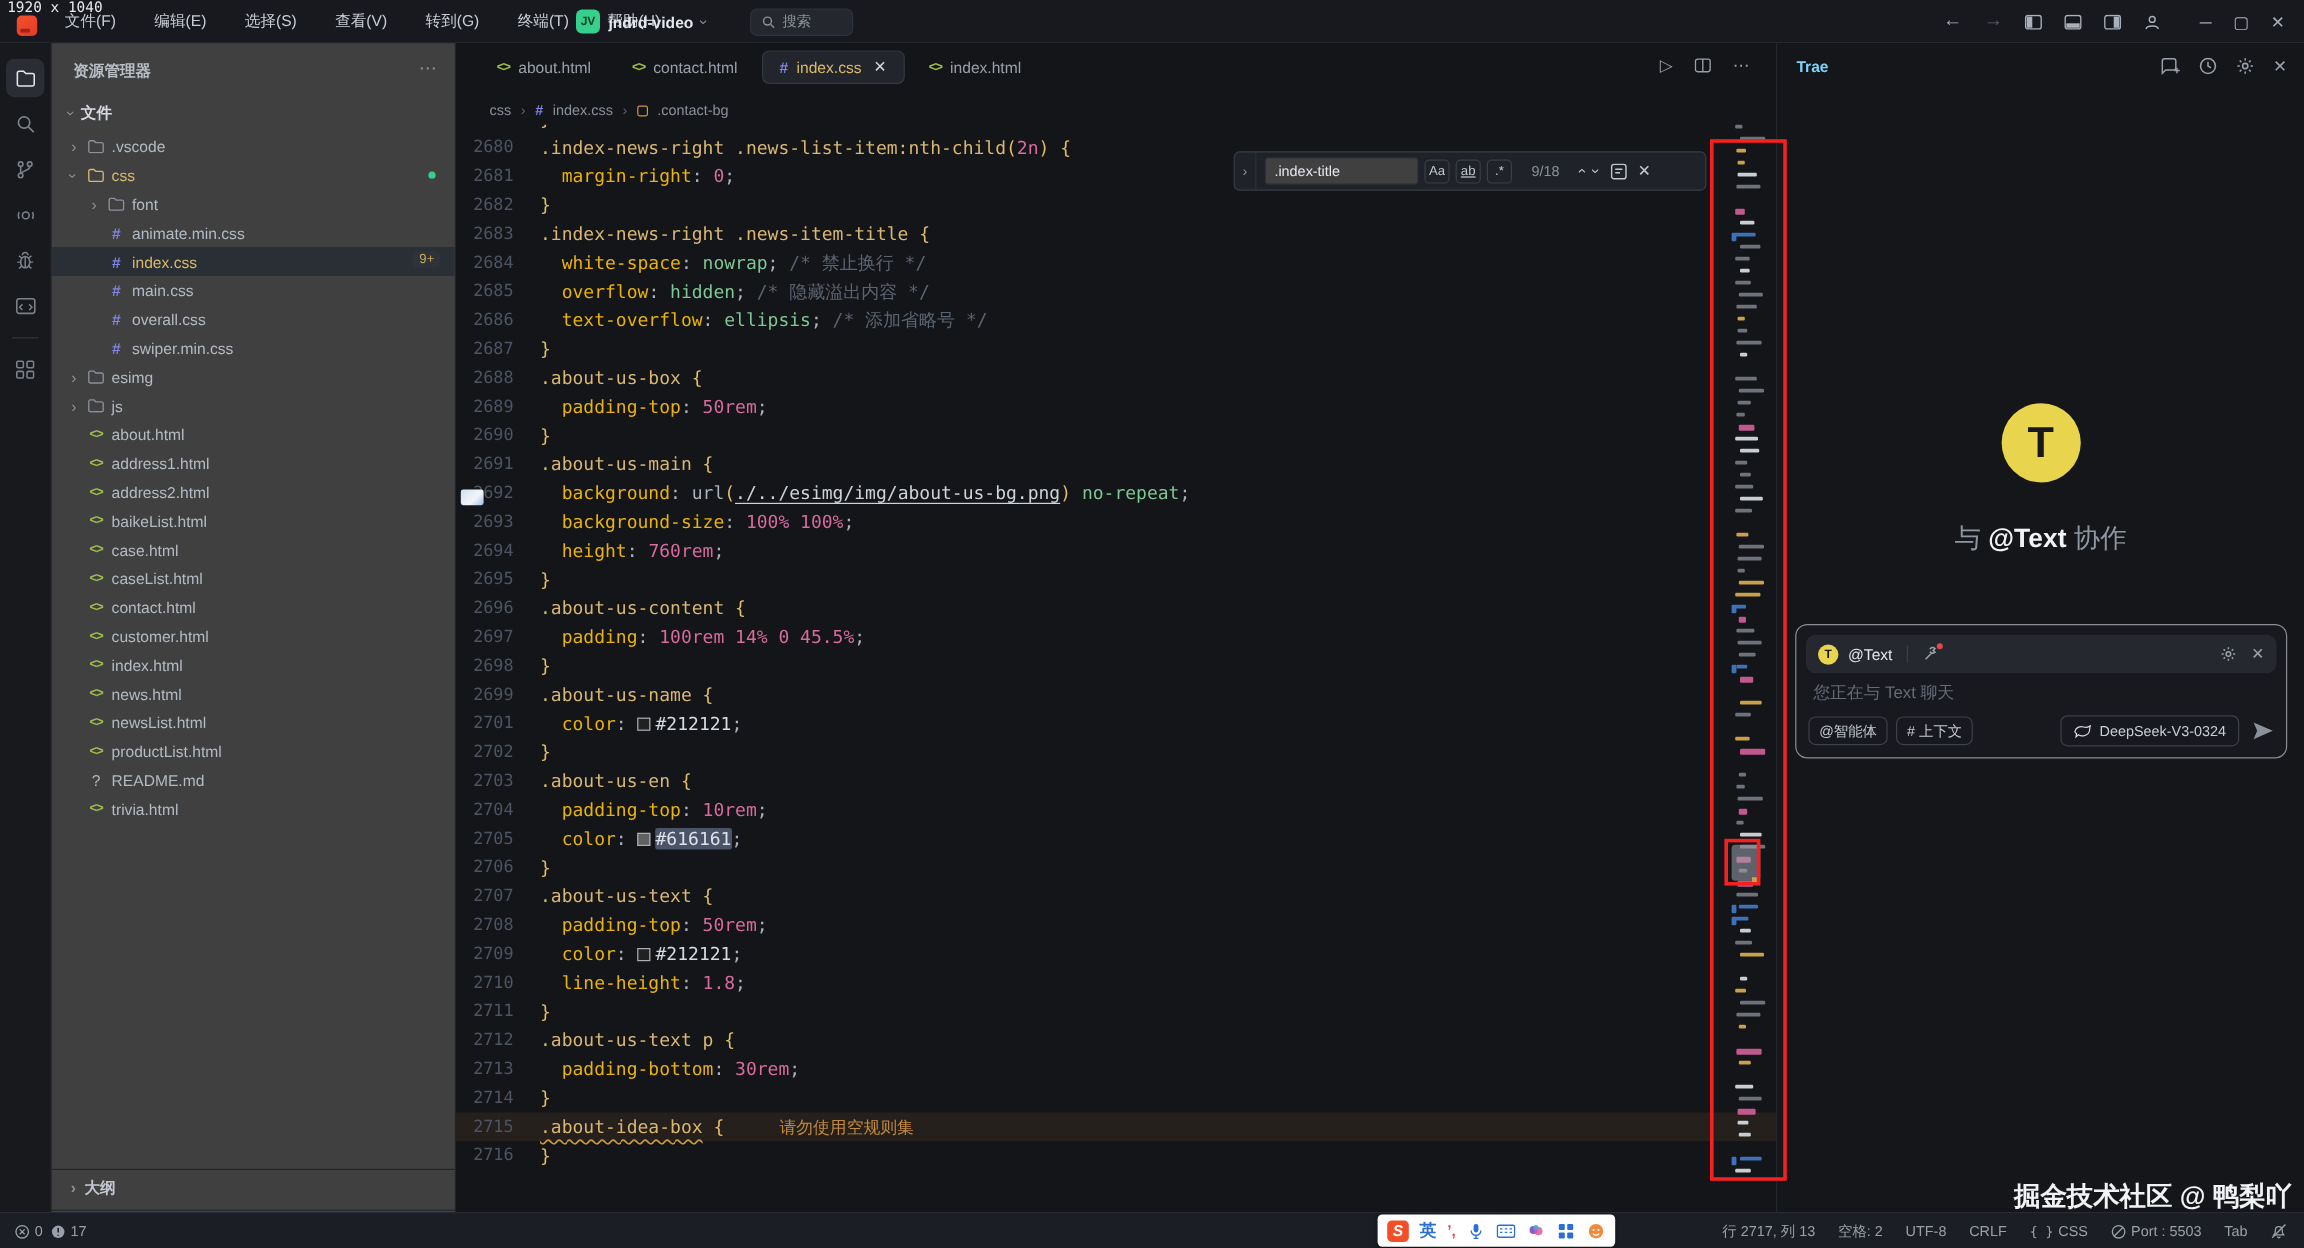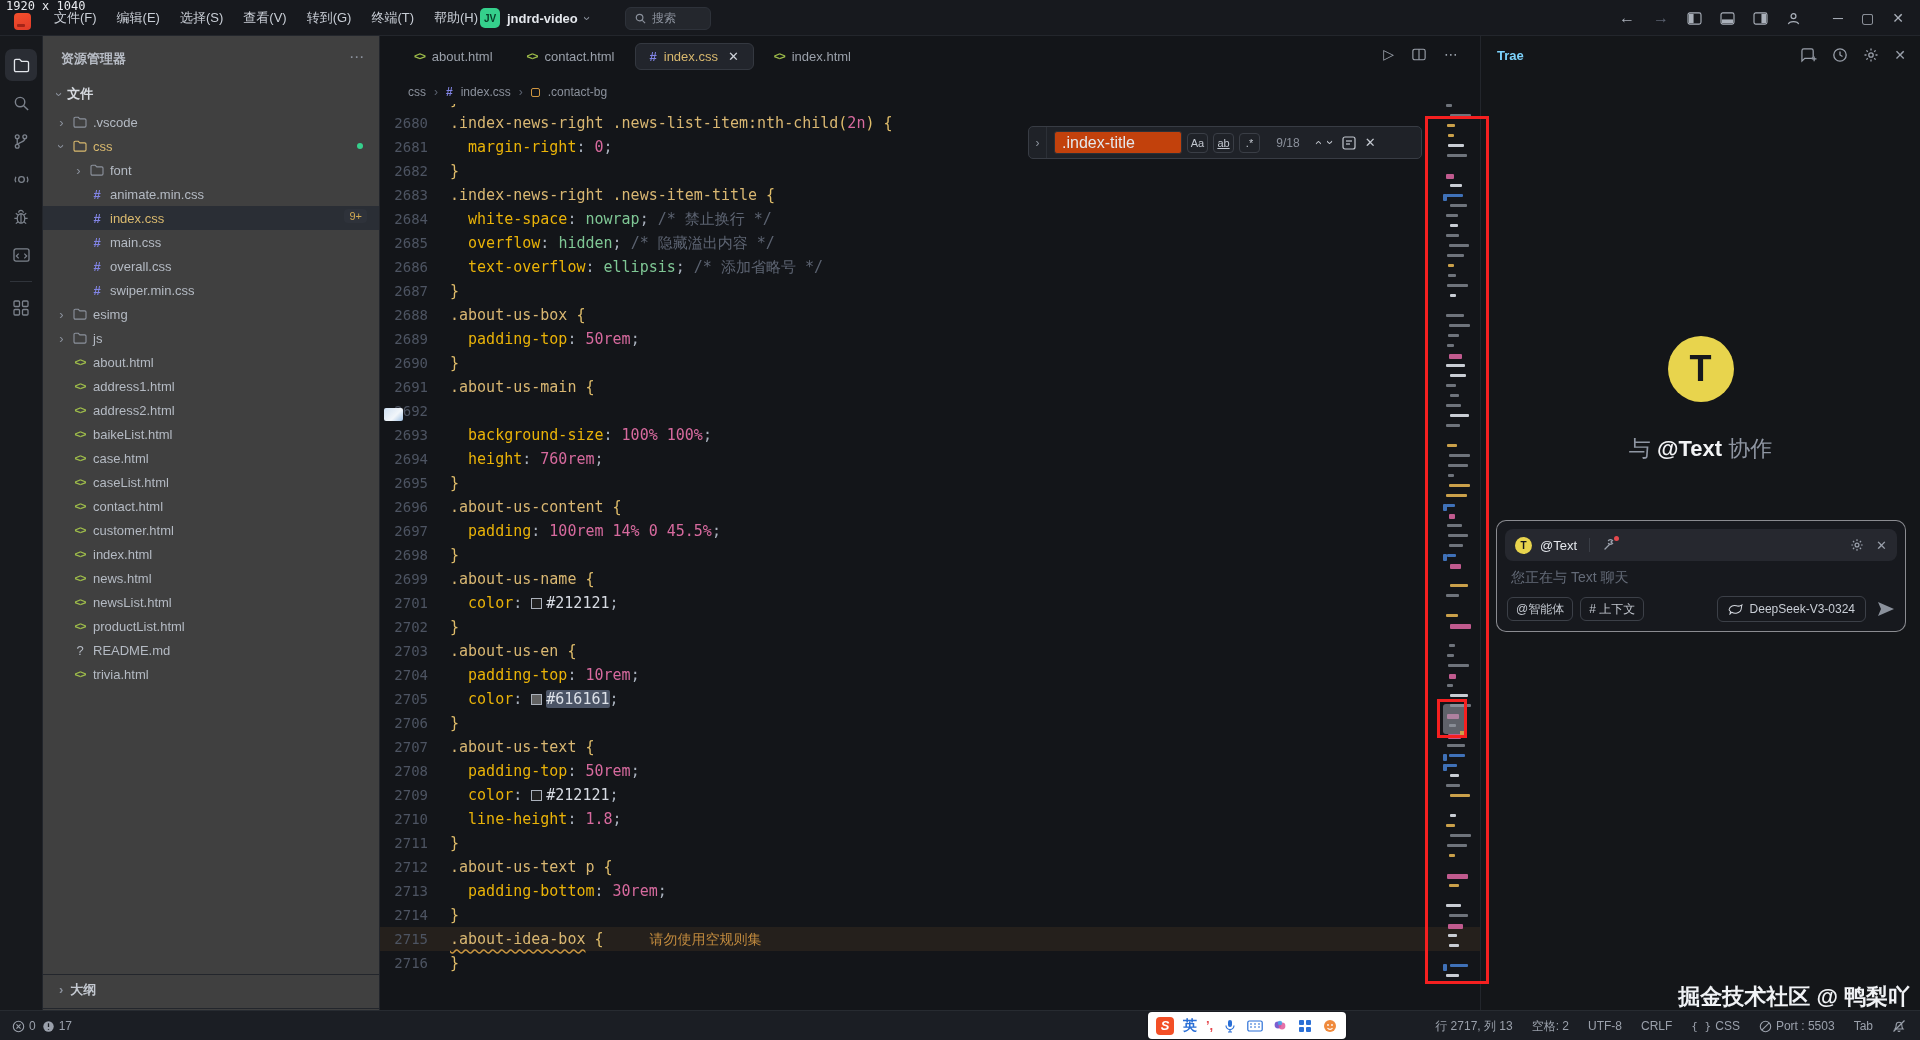--- a/index.html
+++ b/index.html
@@ -7,21 +7,21 @@
     font-family:"Liberation Sans","DejaVu Sans",sans-serif; color:#c3c8d0; }
   svg { display:block; }
 
   
   #titlebar { position:absolute; left:0; top:0; width:1920px; height:36px; background:#17191e;
     border-bottom:1px solid #23262c; }
   #res-label { position:absolute; left:6px; top:-1px; font:12px "DejaVu Sans Mono",monospace; color:#e8eaee; }
   #app-logo { position:absolute; left:14px; top:13px; width:17px; height:17px; border-radius:4px;
     background:linear-gradient(160deg,#f4502c,#e03a28); }
   #app-logo:after{ content:""; position:absolute; left:3px; bottom:3px; width:8px; height:3px; background:#a32417; border-radius:1px;}
-  #menus { position:absolute; left:44px; top:0; height:36px; display:flex; align-items:center; gap:0; }
+  #menus { position:absolute; left:44px; top:0; height:36px; display:flex; align-items:center; gap:12px; }
   .menu-item { padding:3px 10px; font-size:13px; color:#c9ced6; border-radius:4px; }
   #proj { position:absolute; left:472px; top:6px; height:24px; display:flex; align-items:center; gap:7px;
     padding:0 8px; border-radius:6px; }
   #proj-badge { width:20px; height:20px; border-radius:5px; background:#35d08c; color:#07402a;
     font-size:10px; font-weight:bold; display:flex; align-items:center; justify-content:center; }
   #proj-name { font-size:13px; font-weight:bold; color:#e4e7ec; }
   .chev { display:inline-block; color:#8b919c; font-size:13px; transform:rotate(90deg); }
   #top-search { position:absolute; left:625px; top:7px; width:86px; height:23px; background:#24272d;
     border:1px solid #2e323a; border-radius:6px; display:flex; align-items:center; gap:6px; padding:0 9px;
     color:#8b919c; font-size:12px; }
@@ -86,22 +86,22 @@
   .tk-u { color:#ced3da; text-decoration:underline; text-underline-offset:3px; }
   .tk-h { color:#d7dbe3; } .tk-hs { color:#dde1e8; background:#4b5466; border-radius:2px; }
   .tk-w { color:#c18a3e; padding-left:46px; font-family:"Liberation Sans","DejaVu Sans",sans-serif; font-size:14px;}
   .tk-sq { color:#d9b772; text-decoration:underline wavy #c8953f; text-underline-offset:5px; }
   .swatch { display:inline-block; width:11px; height:11px; border:1px solid #aab0ba; margin-right:4px; vertical-align:-1px; }
 
   
   #find { position:absolute; left:1028px; top:126px; width:394px; height:33px; background:#1f2228;
     border:1px solid #383c44; border-radius:5px; display:flex; align-items:center; z-index:20; }
   #find .collapse { width:18px; height:100%; border-right:1px solid #2c3037; display:flex; align-items:center; justify-content:center; color:#8b919c; font-size:12px; }
-  #find input { width:128px; height:23px; margin-left:7px; background:#c2410c; border:1px solid #2c3037;
-    border-radius:3px; color:#e4e7ec; font-size:16px; padding:0 7px; outline:none; }
+  #find input { width:128px; height:23px; margin-left:7px; background:#404040; border:1px solid #2c3037;
+    border-radius:3px; color:#e4e7ec; font-size:12px; padding:0 7px; outline:none; }
   .ftog { width:21px; height:20px; border:1px solid #3a3e46; border-radius:4px; margin-left:5px;
     font-size:11px; color:#c3c8d0; display:flex; align-items:center; justify-content:center; }
   #find .cnt { margin-left:10px; font-size:12px; color:#8b919c; width:36px; text-align:center;}
   .ficonbtn { color:#c3c8d0; margin-left:9px; font-size:13px; }
 
   
   #minimap { position:absolute; left:1446px; top:104px; width:26px; height:880px; z-index:5; }
   .mmbar { position:absolute; border-radius:1px; }
   #mm-viewport { position:absolute; left:1443px; top:704px; width:24px; height:30px;
     background:rgba(158,163,173,0.55); border-radius:3px; z-index:6;}
@@ -509,20 +509,21 @@
         <div class="cl">
           <span class="gut">2690</span>
           <span class="ct"><span class="tk-b">}</span></span>
         </div>
         <div class="cl">
           <span class="gut">2691</span>
           <span class="ct"><span class="tk-s">.about-us-main </span><span class="tk-b">{</span></span>
         </div>
         <div class="cl">
           <span class="gut">2692<span class="imgchip"></span></span>
+          <span class="ct"><span class="tk-p">  background</span><span class="tk-d">: </span><span class="tk-d">url</span><span class="tk-b">(</span><span class="tk-u">./../esimg/img/about-us-bg.png</span><span class="tk-b">)</span><span class="tk-d"> </span><span class="tk-k">no-repeat</span><span class="tk-d">;</span></span>
         </div>
         <div class="cl">
           <span class="gut">2693</span>
           <span class="ct"><span class="tk-p">  background-size</span><span class="tk-d">: </span><span class="tk-n">100%</span><span class="tk-d"> </span><span class="tk-n">100%</span><span class="tk-d">;</span></span>
         </div>
         <div class="cl">
           <span class="gut">2694</span>
           <span class="ct"><span class="tk-p">  height</span><span class="tk-d">: </span><span class="tk-n">760rem</span><span class="tk-d">;</span></span>
         </div>
         <div class="cl">

